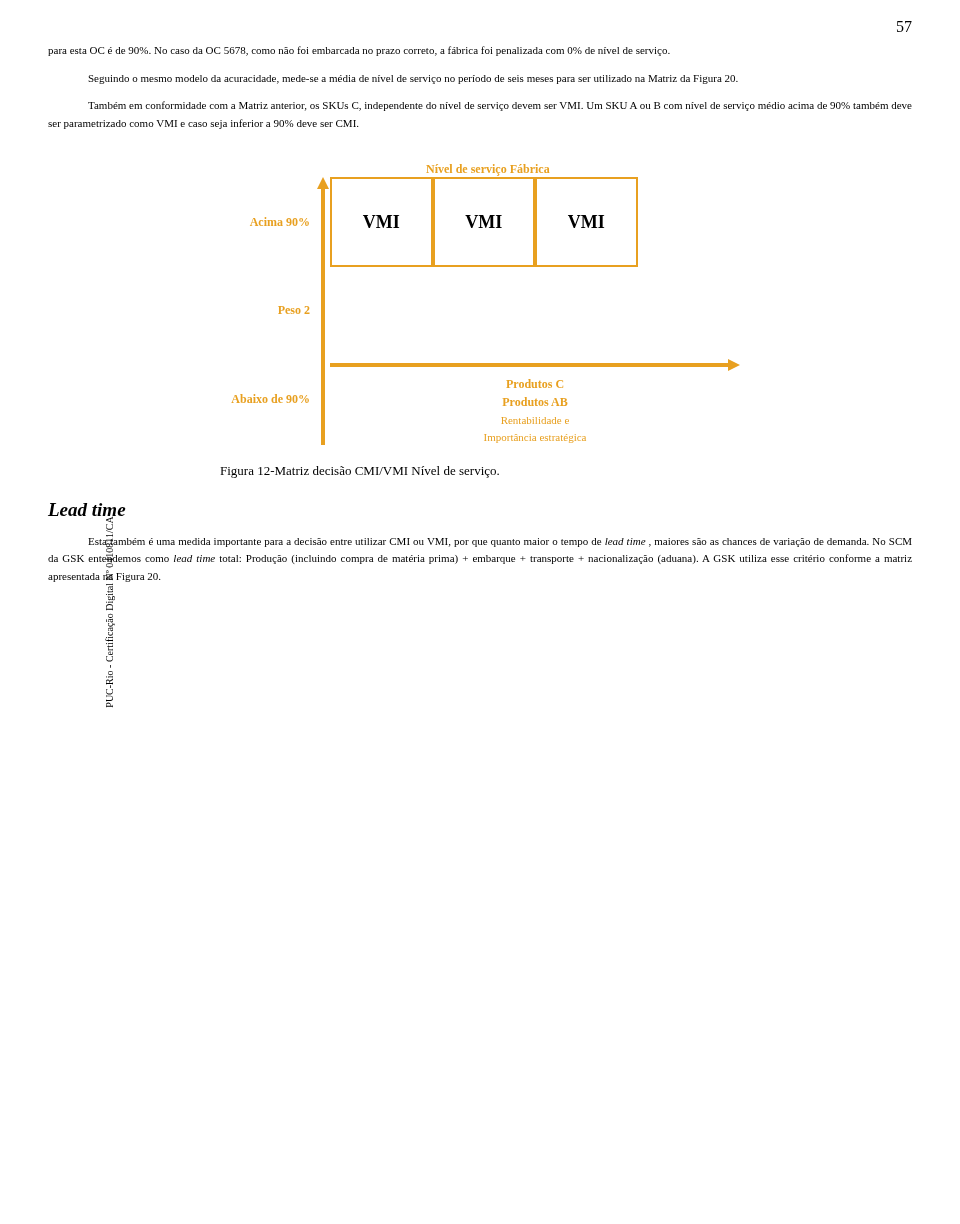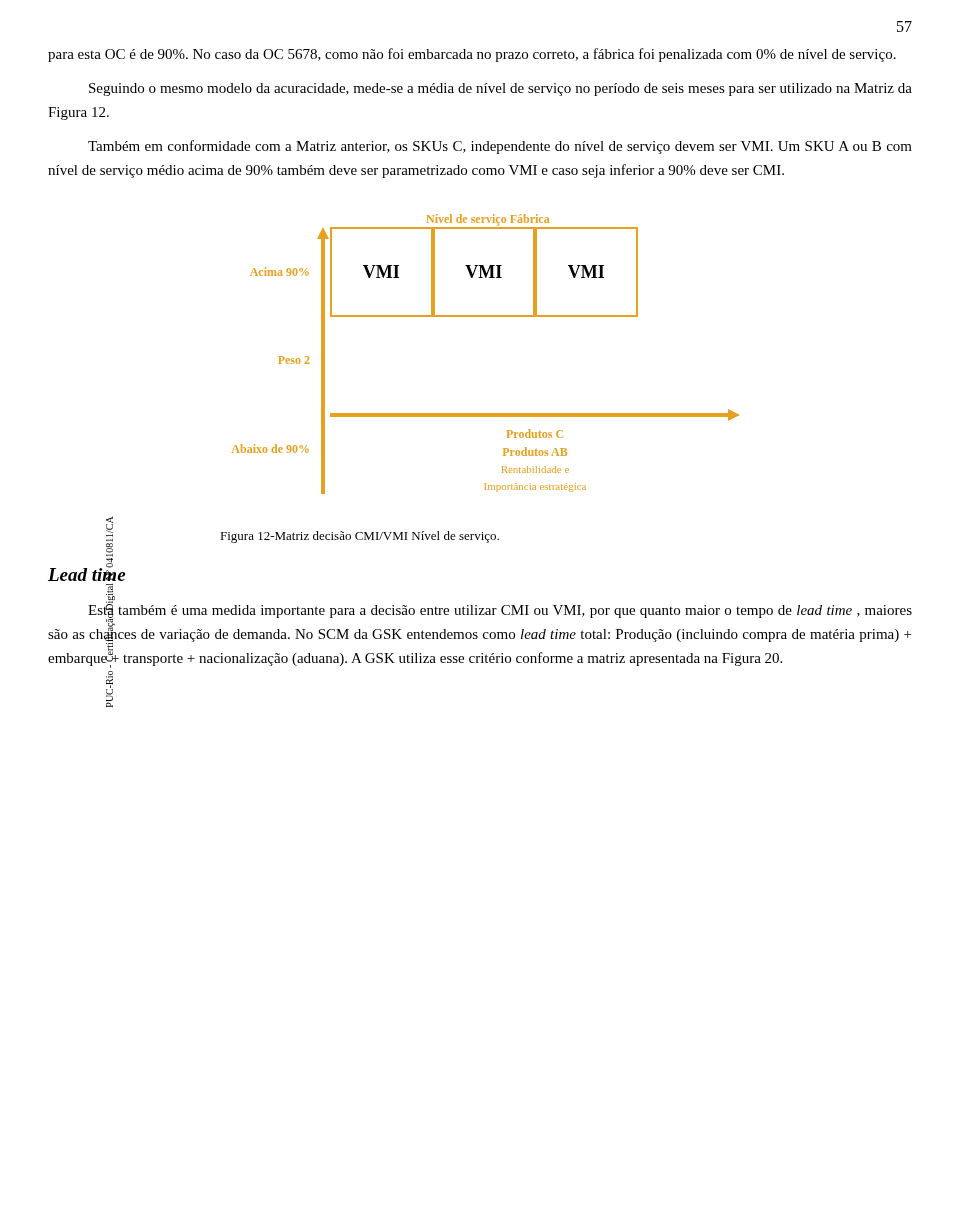--- a/index.html
+++ b/index.html
@@ -27,21 +27,21 @@
       margin-left: 48px;
       margin-right: 48px;
       margin-top: 32px;
       padding-top: 10px;
     }
 
     .text-block {
       text-align: justify;
       line-height: 1.6;
       margin-bottom: 10px;
-      font-size: 15px;
+      font-size: 11px;
     }
 
     .text-indent {
       text-indent: 40px;
     }
 
     
     .figure-container {
       display: flex;
       flex-direction: column;
@@ -120,21 +120,21 @@
 <body>
 
 <div class="page-number">57</div>
 
 <div style="position:absolute; left:14px; top:50%; transform:translateY(-50%) rotate(-90deg); font-size:10px; white-space:nowrap; color:#000;">PUC-Rio - Certificação Digital Nº 0410811/CA</div>
 
 <div class="main-content">
 
   <p class="text-block">para esta OC é de 90%. No caso da OC 5678, como não foi embarcada no prazo correto, a fábrica foi penalizada com 0% de nível de serviço.</p>
 
-  <p class="text-block text-indent">Seguindo o mesmo modelo da acuracidade, mede-se a média de nível de serviço no período de seis meses para ser utilizado na Matriz da Figura 12.</p>
+  <p class="text-block text-indent">Seguindo o mesmo modelo da acuracidade, mede-se a média de nível de serviço no período de seis meses para ser utilizado na Matriz da Figura 20.</p>
 
   <p class="text-block text-indent">Também em conformidade com a Matriz anterior, os SKUs C, independente do nível de serviço devem ser VMI. Um SKU A ou B com nível de serviço médio acima de 90% também deve ser parametrizado como VMI e caso seja inferior a 90% deve ser CMI.</p>
 
   <div class="figure-container">
     <div style="width:520px; display:flex; flex-direction:column;">
 
       <div style="margin-left:106px; margin-bottom:0;">
         <span class="y-axis-label">Nível de serviço Fábrica</span>
       </div>
 
@@ -176,21 +176,21 @@
             <div style="flex:1; text-align:center;">
               <div><span class="x-label">Produtos AB</span></div>
               <div><span style="font-size:11px; color:#e8a020;">Rentabilidade e</span></div>
               <div><span style="font-size:11px; color:#e8a020;">Importância estratégica</span></div>
             </div>
           </div>
         </div>
       </div>
     </div>
 
-    <div style="width:520px; margin-top:26px;">
+    <div style="width:520px; margin-top:10px;">
       <p class="figure-caption">Figura 12-Matriz decisão CMI/VMI Nível de serviço.</p>
     </div>
   </div>
 
   <h2 class="section-heading">Lead time</h2>
 
   <p class="text-block text-indent">
     <span>Esta também é uma medida importante para a decisão entre utilizar CMI ou VMI, por que quanto maior o tempo de</span>
     <em>lead time</em>
     <span>, maiores são as chances de variação de demanda. No SCM da GSK entendemos como</span>

